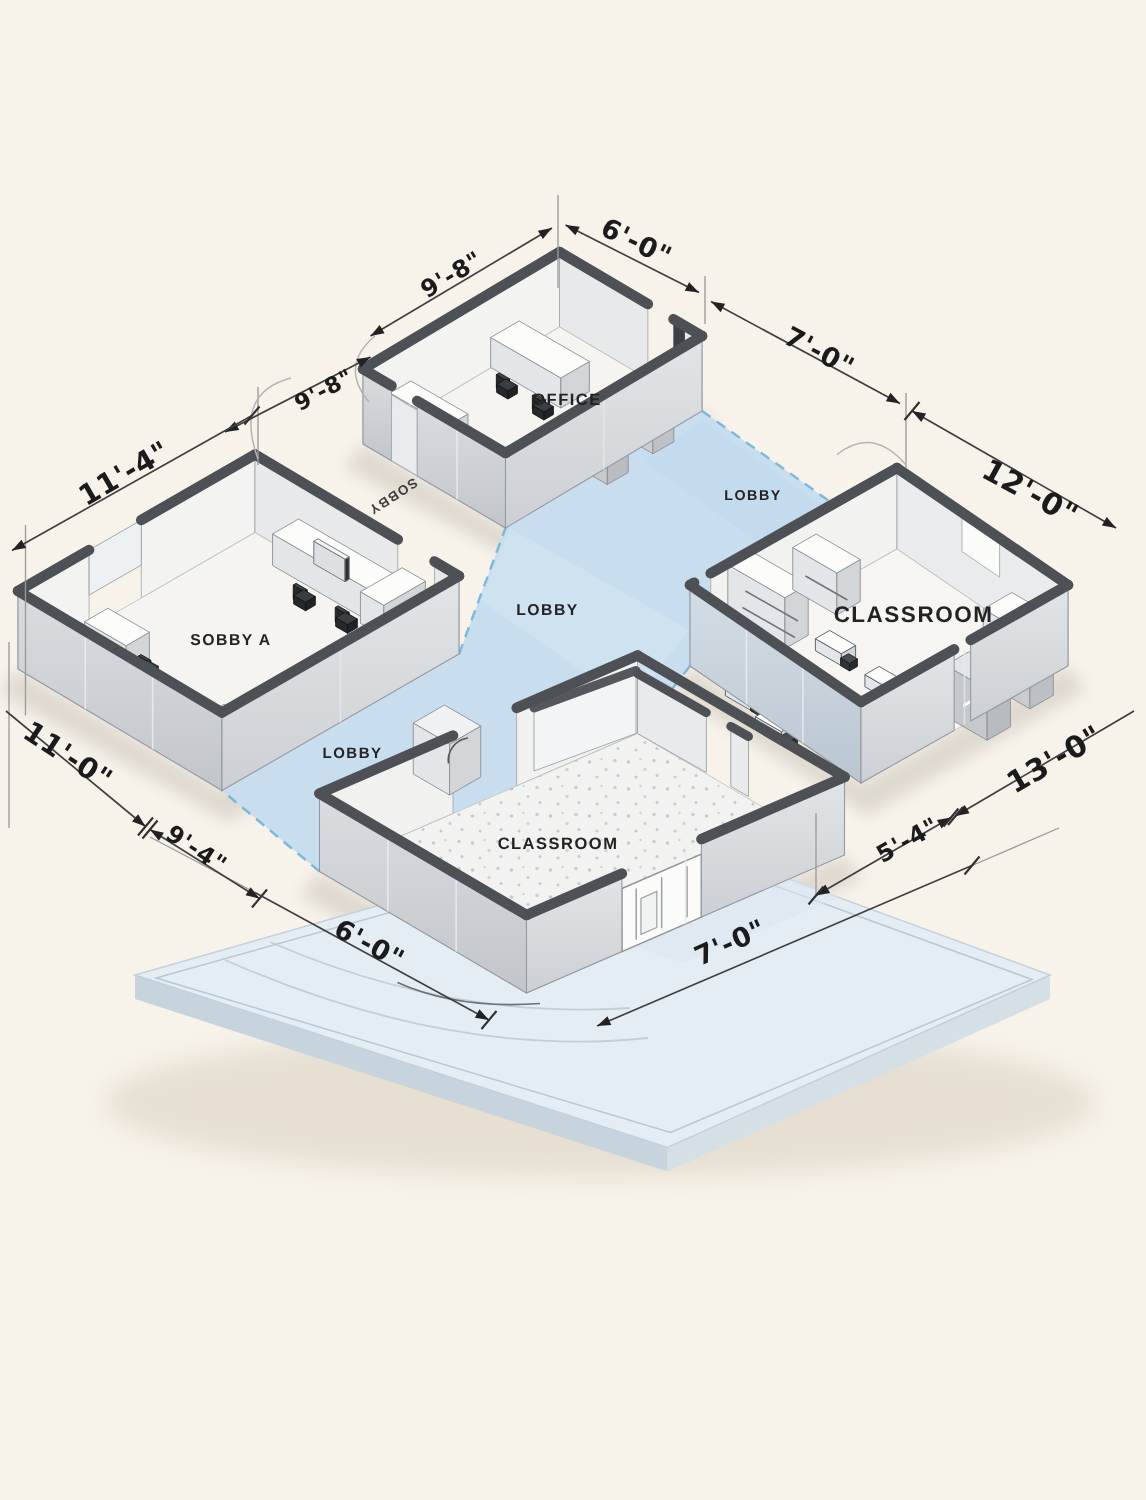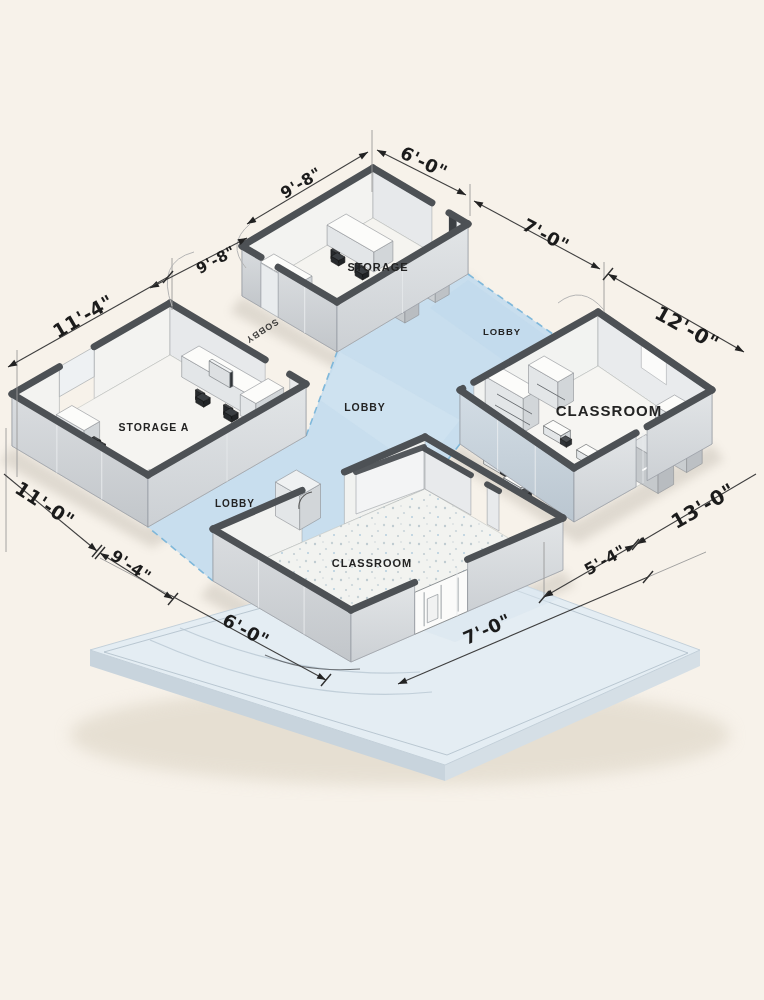--- a/index.html
+++ b/index.html
@@ -348,22 +348,22 @@
         <line x1="629" y1="551" x2="639" y2="539" stroke="#2f2f2f" stroke-width="1.4"></line>
         <line x1="170" y1="595" x2="326" y2="680" stroke="#3f3f3f" stroke-width="1.1"></line>
         <polygon points="326.0,680.0 316.6,678.5 319.6,672.9" fill="#222"></polygon>
         <line x1="321" y1="686" x2="331" y2="674" stroke="#2f2f2f" stroke-width="1.4"></line>
         <line x1="398" y1="684" x2="648" y2="577" stroke="#3f3f3f" stroke-width="1.1"></line>
         <polygon points="398.0,684.0 405.0,677.5 407.5,683.4" fill="#222"></polygon>
         <line x1="643" y1="583" x2="653" y2="571" stroke="#2f2f2f" stroke-width="1.4"></line>
       </g>
     </svg>
 
-  <div class="lbl room-lbl" style="left:378px;top:267px;font-size:11px;transform:translate(-50%,-50%)">STORAGE</div>
-  <div class="lbl room-lbl" style="left:154px;top:427px;font-size:10.5px;transform:translate(-50%,-50%)">STORAGE A</div>
+  <div class="lbl room-lbl" style="left:378px;top:267px;font-size:11px;transform:translate(-50%,-50%)">OFFICE</div>
+  <div class="lbl room-lbl" style="left:154px;top:427px;font-size:10.5px;transform:translate(-50%,-50%)">SOBBY A</div>
   <div class="lbl room-lbl" style="left:609px;top:410px;font-size:15px;transform:translate(-50%,-50%)">CLASSROOM</div>
   <div class="lbl room-lbl" style="left:372px;top:563px;font-size:11px;transform:translate(-50%,-50%)">CLASSROOM</div>
   <div class="lbl room-lbl" style="left:502px;top:331px;font-size:9.5px;transform:translate(-50%,-50%)">LOBBY</div>
   <div class="lbl room-lbl" style="left:365px;top:407px;font-size:10.5px;transform:translate(-50%,-50%)">LOBBY</div>
   <div class="lbl room-lbl" style="left:235px;top:503px;font-size:10px;transform:translate(-50%,-50%)">LOBBY</div>
   <div class="lbl room-lbl" style="left:262px;top:331px;font-size:9px;opacity:.85;transform:translate(-50%,-50%) rotate(147deg)">SOBBY</div>
 
   <div class="lbl dim-lbl" style="left:301px;top:183px;font-size:16px;transform:translate(-50%,-50%) rotate(-31deg)">9'-8"</div>
   <div class="lbl dim-lbl" style="left:424px;top:162px;font-size:18px;transform:translate(-50%,-50%) rotate(26deg)">6'-0"</div>
   <div class="lbl dim-lbl" style="left:546px;top:235px;font-size:18px;transform:translate(-50%,-50%) rotate(28deg)">7'-0"</div>

